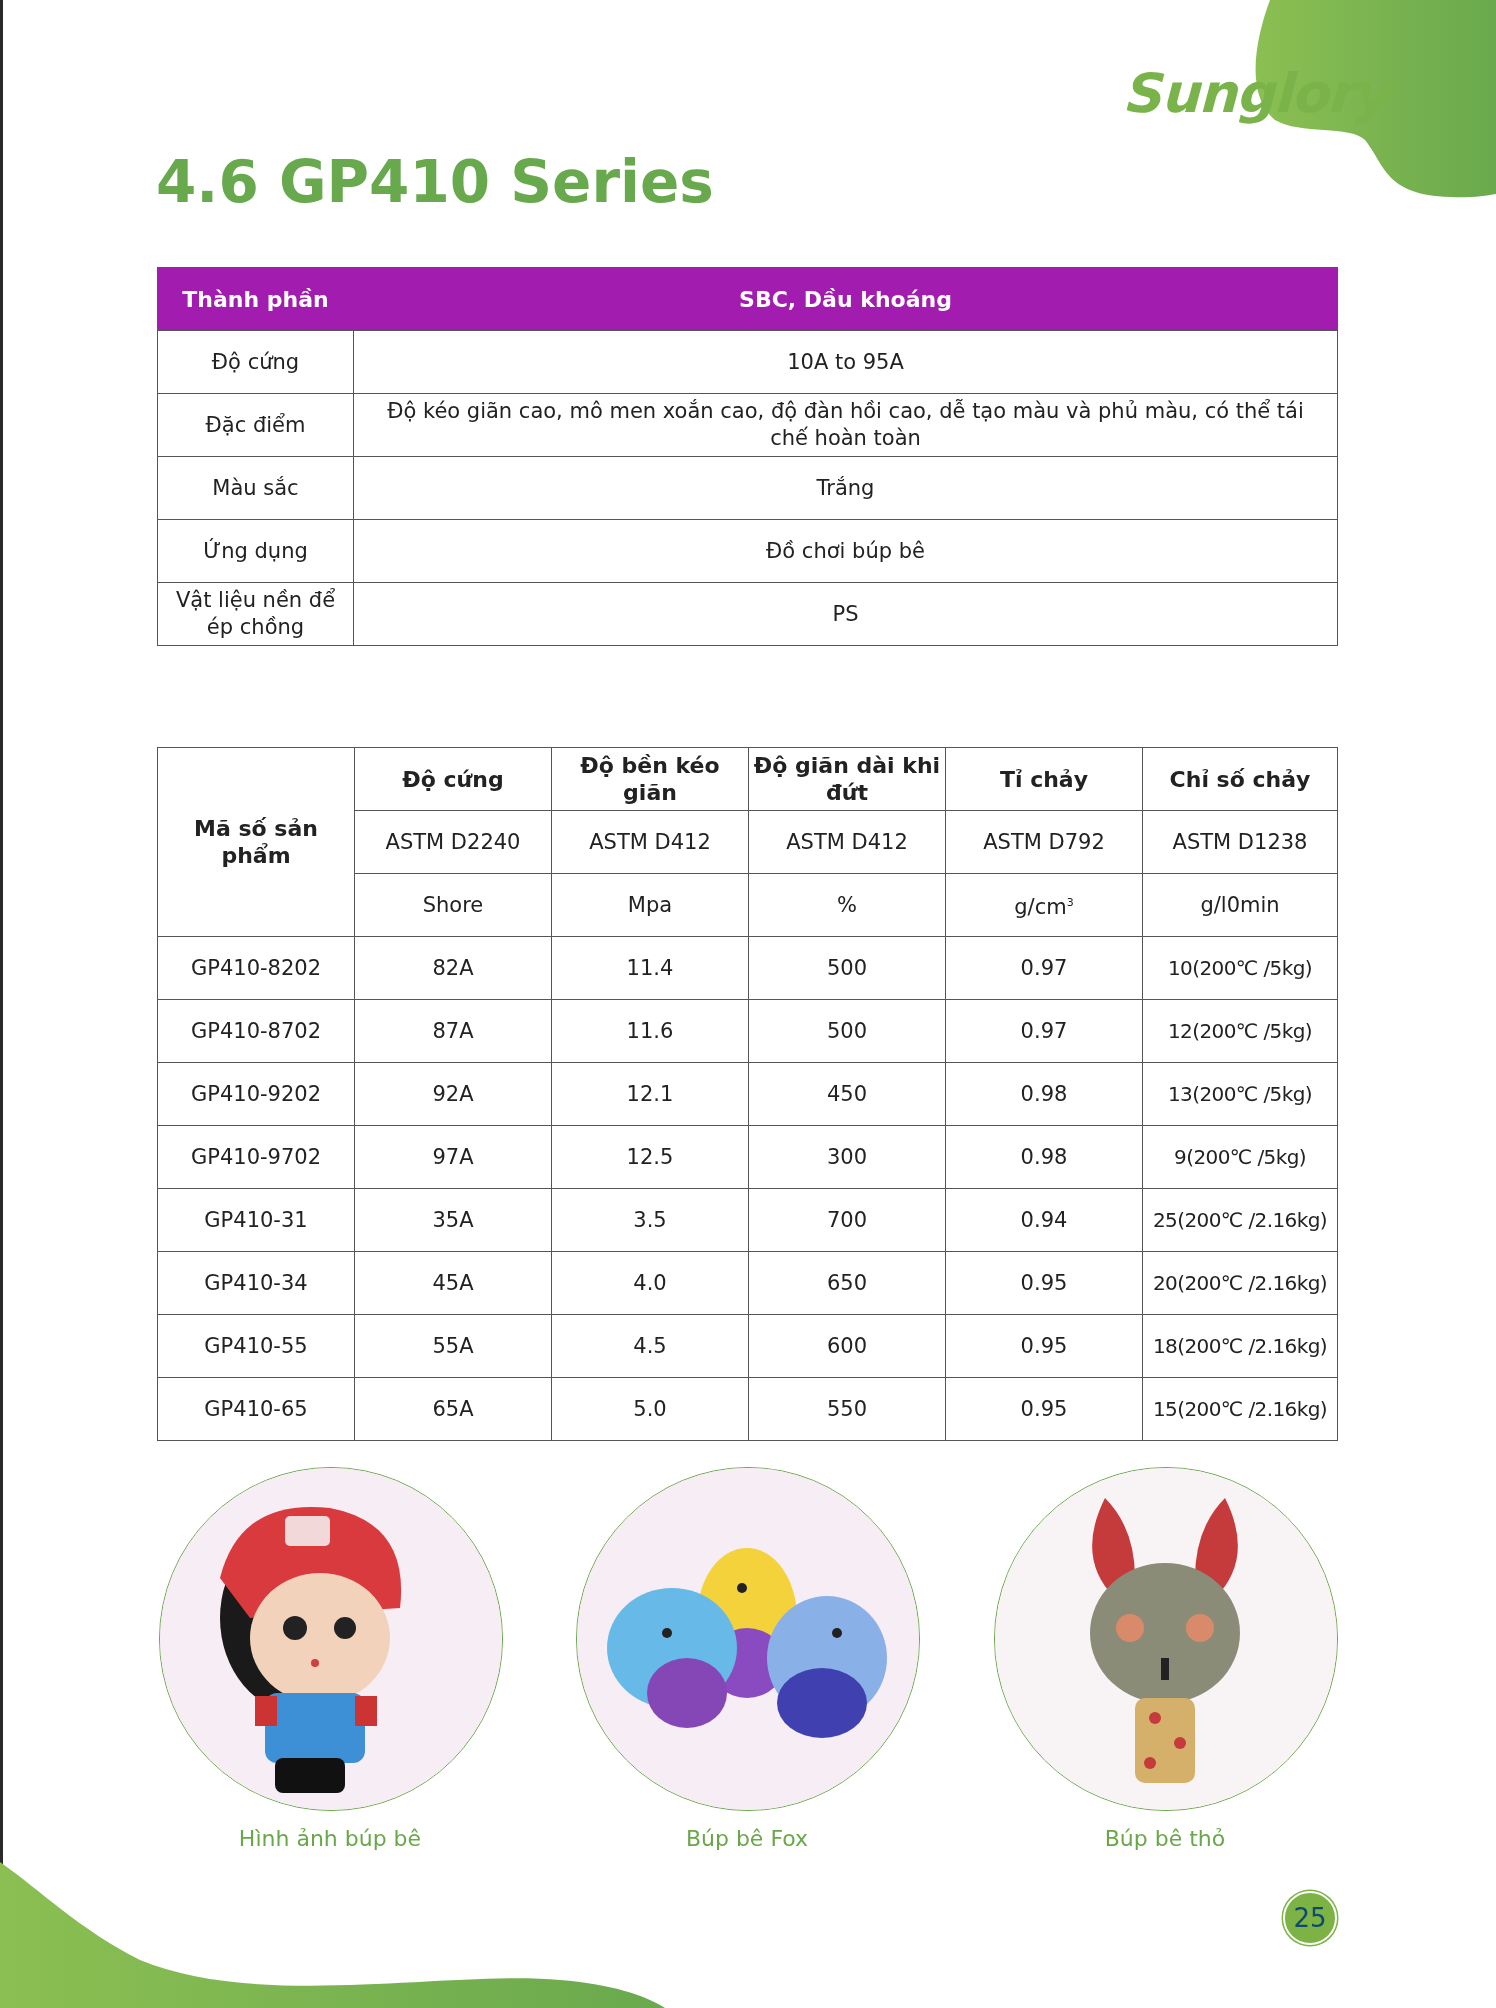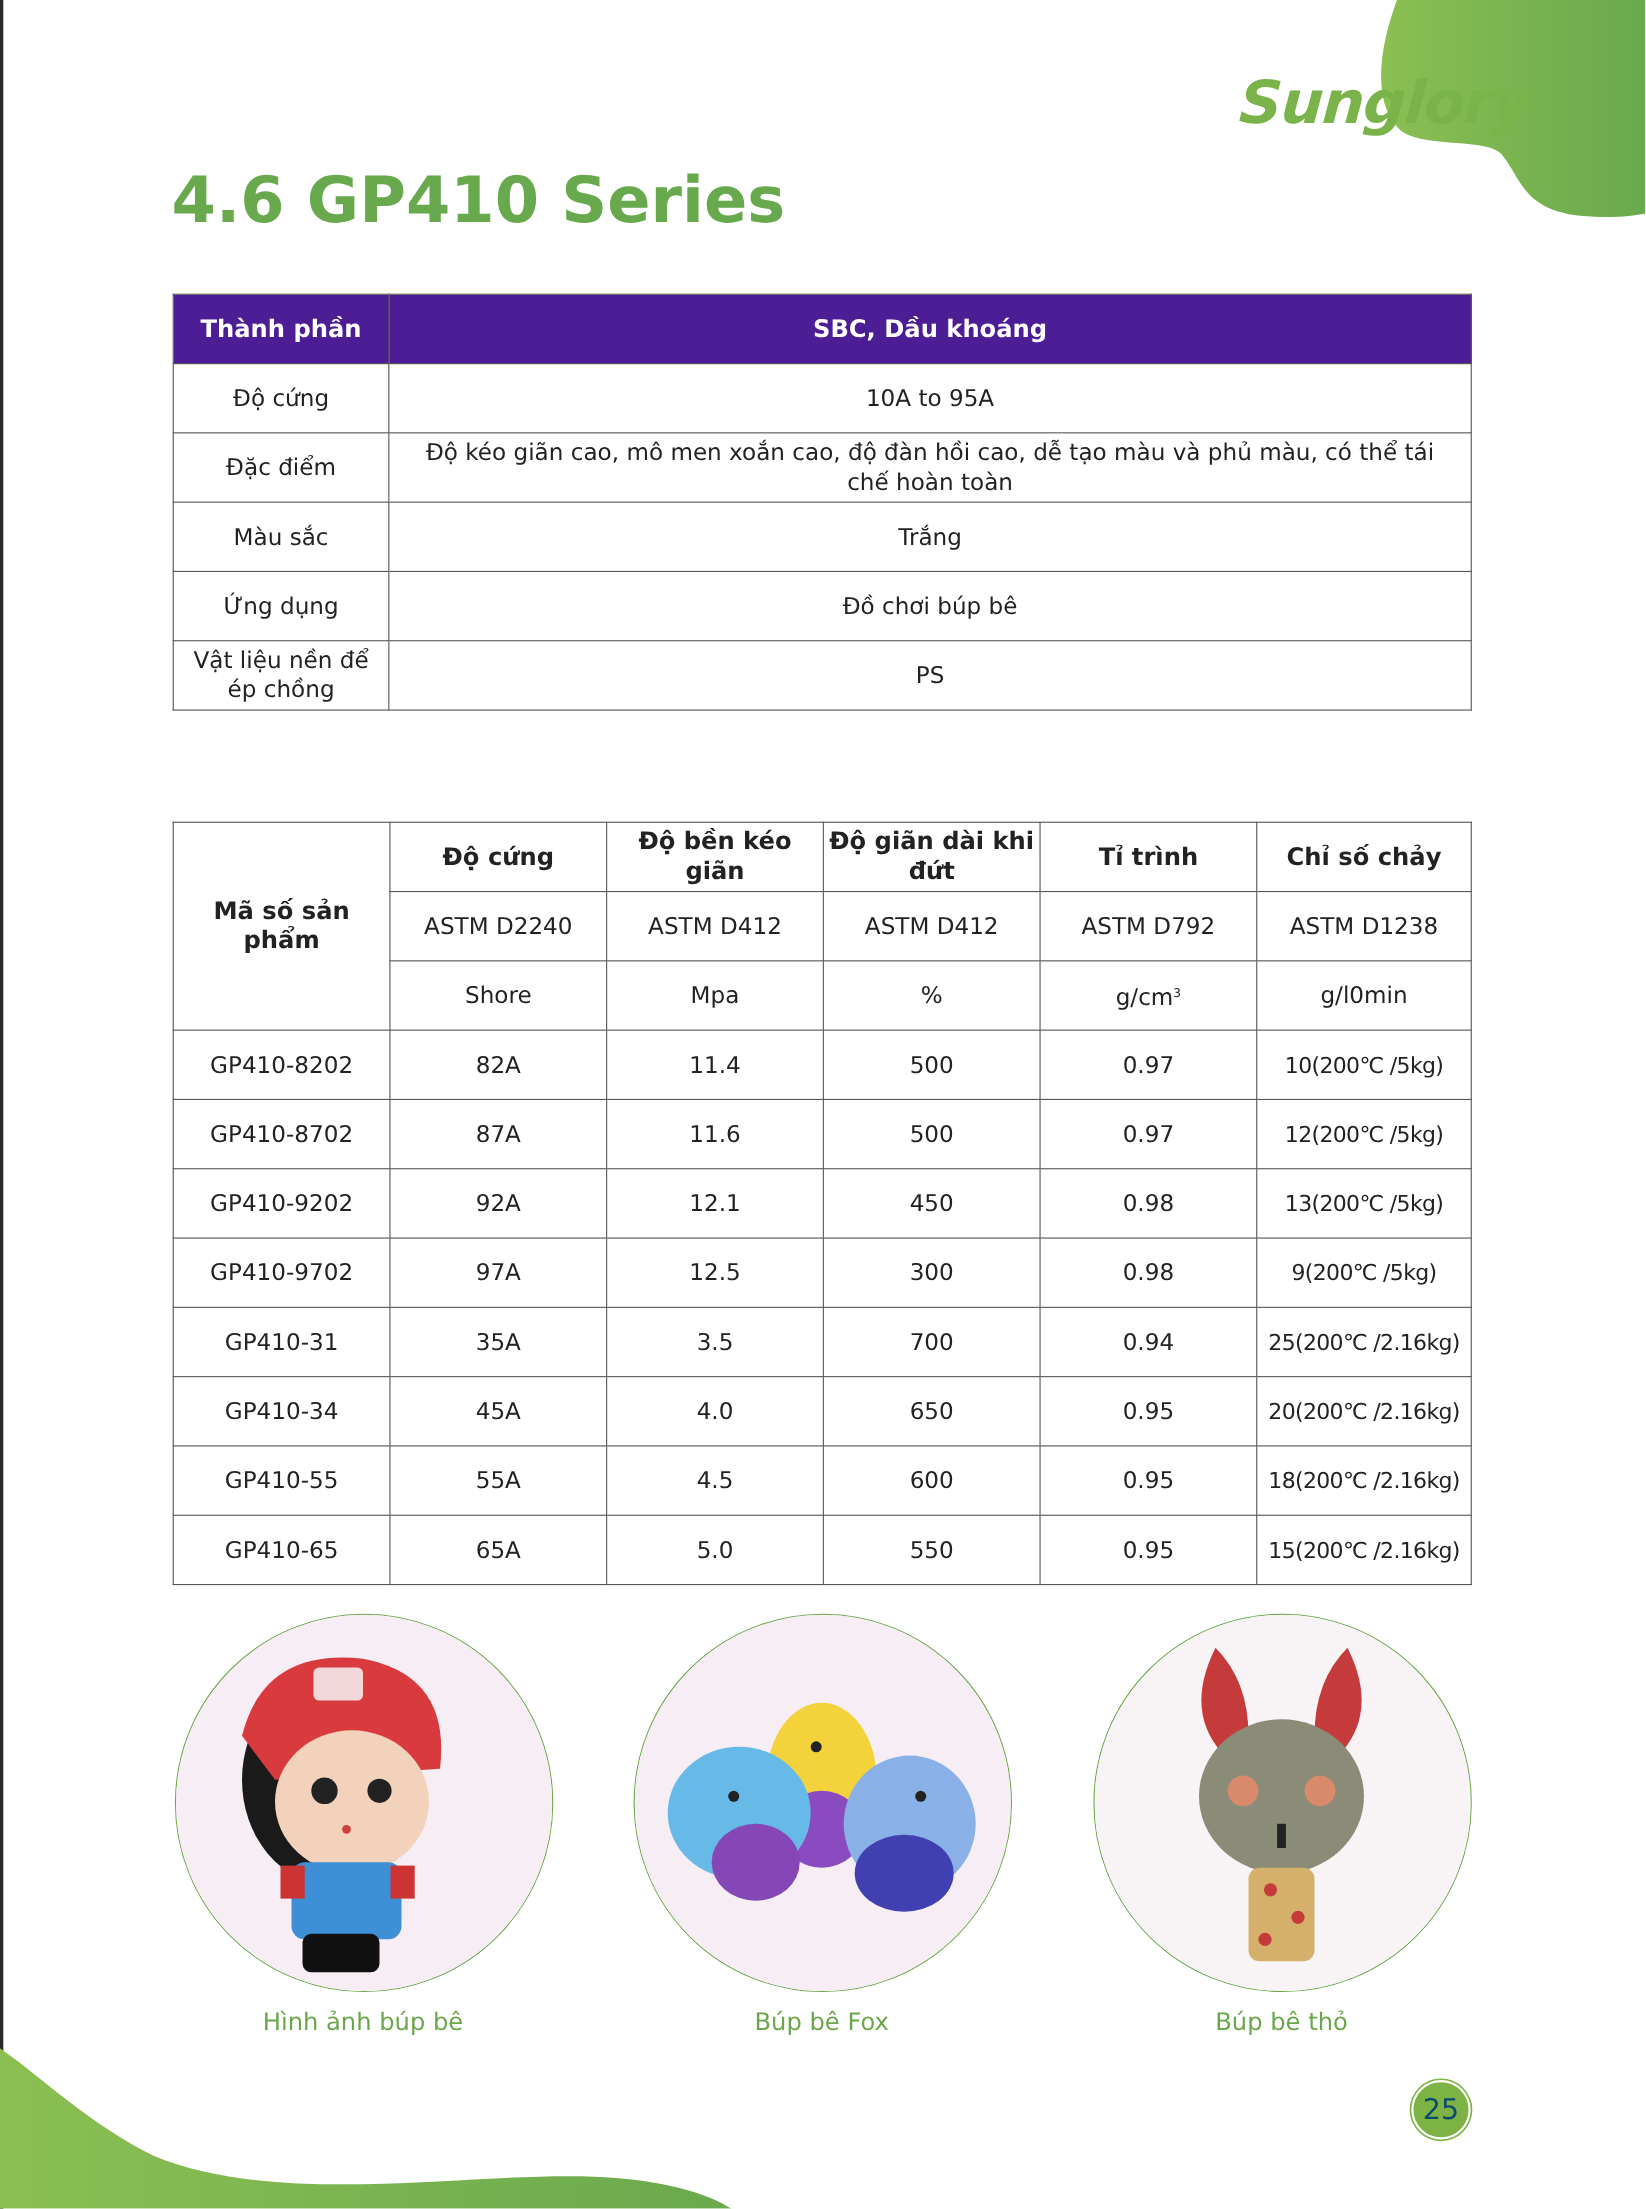--- a/index.html
+++ b/index.html
@@ -12,21 +12,21 @@
   .logo { position:absolute; left:1127px; top:62px; font-family:"DejaVu Sans", sans-serif; font-weight:bold;
           font-size:54px; color:#7ab34a; letter-spacing:-1px; font-style:italic; transform:skewX(-4deg); }
   .title { position:absolute; left:156px; top:148px; margin:0; font-family:"DejaVu Sans", sans-serif;
            font-weight:bold; font-size:58px; color:#68a94e; letter-spacing:0px; }
   table { border-collapse:collapse; position:absolute; table-layout:fixed; }
   td, th { border:1.5px solid #555; text-align:center; vertical-align:middle; padding:0 4px;
            font-family:"DejaVu Sans", sans-serif; font-size:21px; color:#222; line-height:27px; }
   .t1 { left:157px; top:267px; width:1181px; }
   .t1 col.c1 { width:196px; }
   .t1 tr { height:63px; }
-  .t1 .hdr td { background:#4c1d95; color:#ffffff; font-weight:bold; font-size:22px; }
+  .t1 .hdr td { background:#a21caf; color:#ffffff; font-weight:bold; font-size:22px; }
   .t2 { left:157px; top:747px; width:1181px; }
   .t2 col.c { width:197px; }
   .t2 tr { height:63px; }
   .t2 .bold { font-weight:bold; font-size:22px; }
   .t2 td.mfi { font-size:20px; padding:0 2px; letter-spacing:-0.6px; }
   sup { font-size:11px; }
   .photo { position:absolute; width:342px; height:342px; border-radius:50%; border:1.5px solid #6aa74a;
            overflow:hidden; background:#f6eef4; }
   .photo svg { width:100%; height:100%; }
   .p1 { left:159px; top:1467px; }
@@ -99,21 +99,21 @@
       <col class="c">
       <col class="c">
       <col>
     </colgroup>
   <tbody>
       <tr>
     <td rowspan="3" class="bold">Mã số sản phẩm</td>
     <td class="bold">Độ cứng</td>
     <td class="bold">Độ bền kéo giãn</td>
     <td class="bold">Độ giãn dài khi đứt</td>
-    <td class="bold">Tỉ trình</td>
+    <td class="bold">Tỉ chảy</td>
     <td class="bold">Chỉ số chảy</td>
   </tr>
   <tr>
     <td>ASTM D2240</td>
     <td>ASTM D412</td>
     <td>ASTM D412</td>
     <td>ASTM D792</td>
     <td>ASTM D1238</td>
   </tr>
   <tr>

